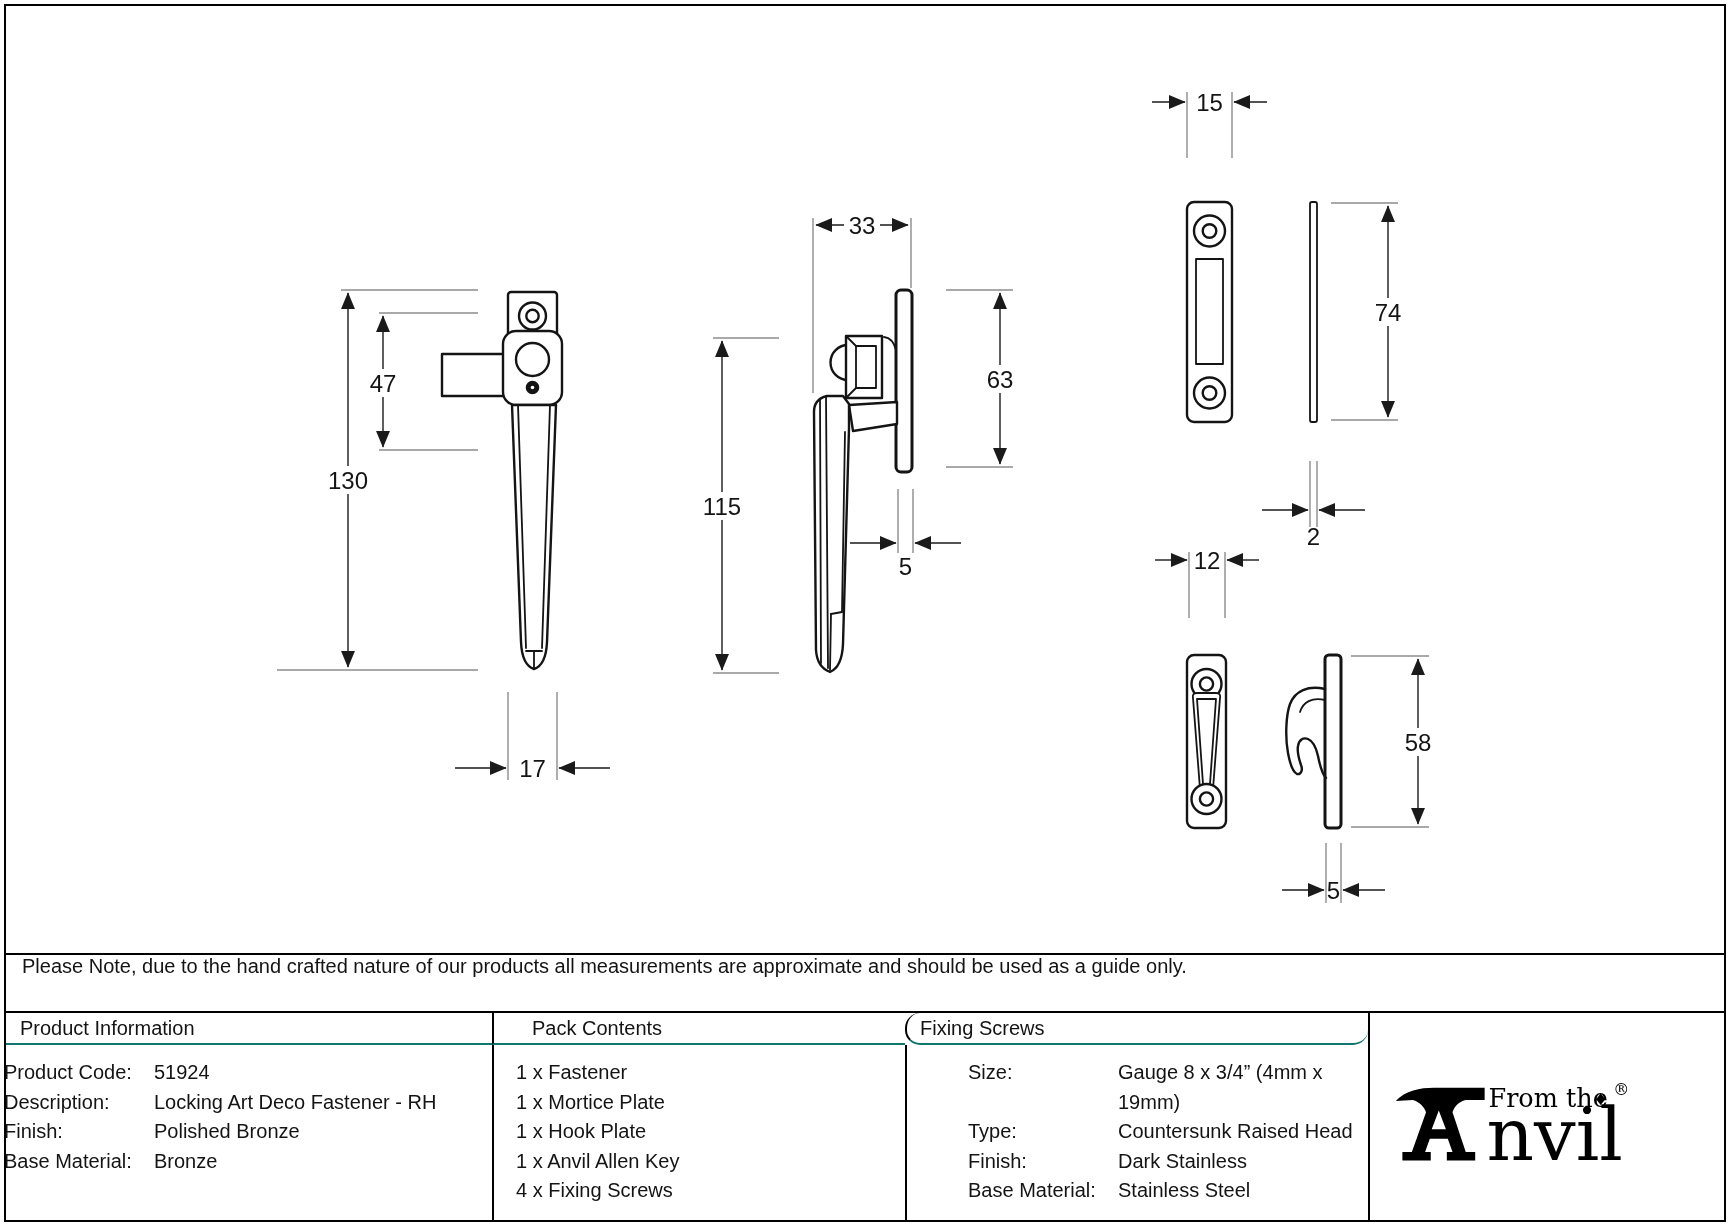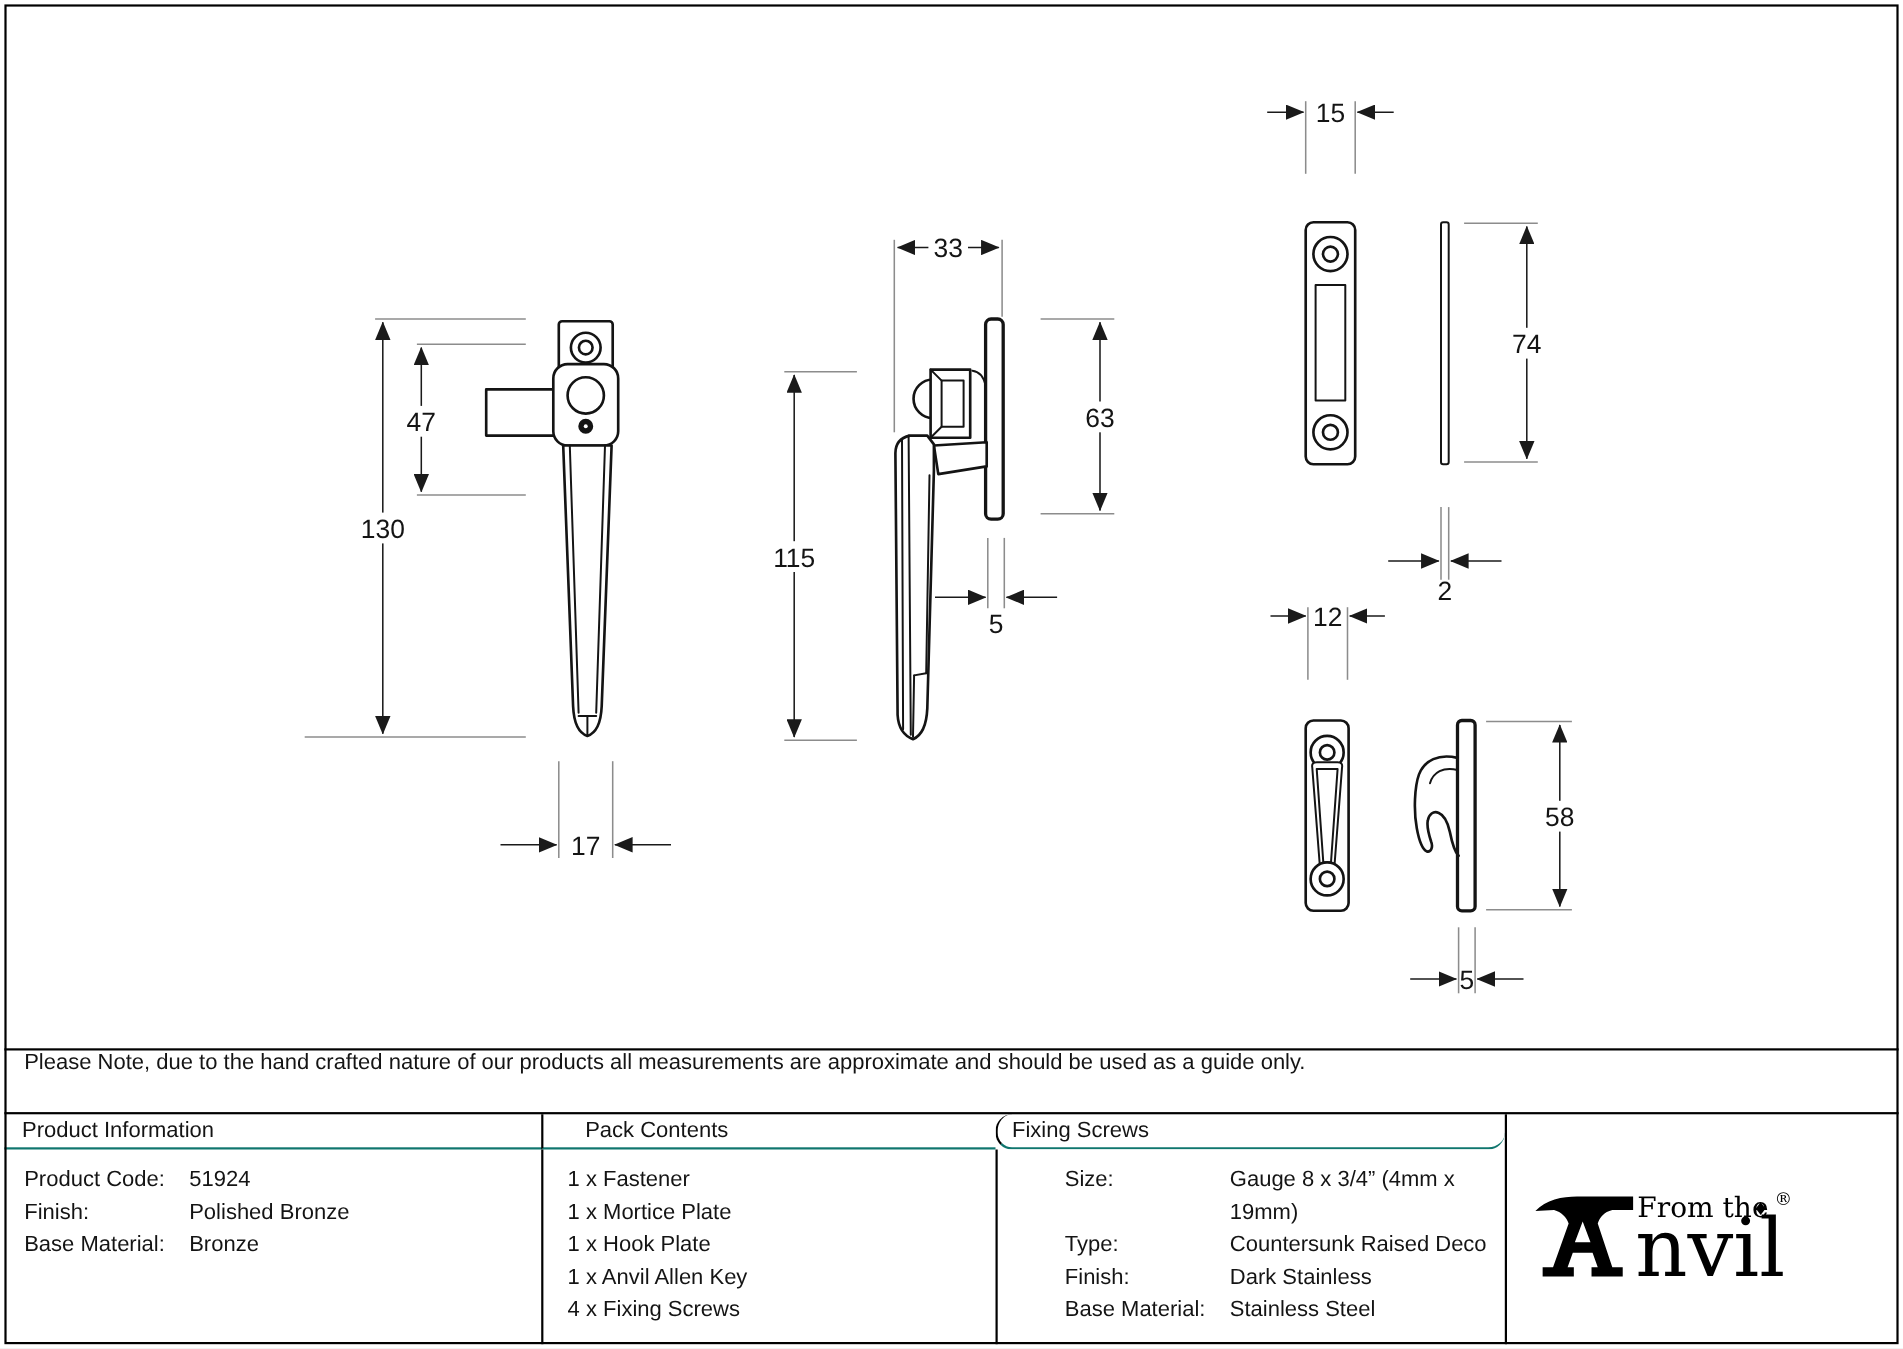--- a/index.html
+++ b/index.html
@@ -23,21 +23,21 @@
         border-top:2px solid #000;box-sizing:border-box;display:grid;
         grid-template-columns:488px 413px 463px 1fr;grid-template-rows:32px 1fr;font-size:20px;}
   .cell{box-sizing:border-box;}
   .bl{border-left:2px solid #000;}
   .th{display:flex;align-items:center;border-bottom:2px solid #0f766e;}
   .th.c1{padding-left:16px;}
   .th.c2{padding-left:38px;}
   .th.c3{padding-left:13px;border-radius:15px;}
   .tb{padding-top:13px;line-height:29.5px;}
   .kv{display:grid;grid-template-columns:150px 1fr;}
-  .tb.c1{padding-left:18px;}
+  .tb.c1{}
   .tb.c2{padding-left:22px;}
   .tb.c3{padding-left:61px;}
   .logo-cell{grid-column:4;grid-row:1/3;display:flex;align-items:center;justify-content:center;}
   .logo-nvil{font-family:"DejaVu Serif",serif;font-size:78px;fill:#000;}
   .logo-from{font-family:"DejaVu Serif",serif;font-size:27px;fill:#000;}
   .logo-dia{font-family:"DejaVu Sans",sans-serif;font-size:17px;fill:#000;}
   .logo-reg{font-family:"DejaVu Serif",serif;font-size:17px;fill:#000;}
 </style>
 </head>
 <body>
@@ -222,20 +222,24 @@
         <text class="logo-reg" x="234" y="28">®</text>
       </svg>
     </div>
 
     <div class="cell tb c1">
       <div class="kv">
         <span>Product Code:</span>
         <span>51924</span>
       </div>
       <div class="kv">
+        <span>Description:</span>
+        <span>Locking Art Deco Fastener - RH</span>
+      </div>
+      <div class="kv">
         <span>Finish:</span>
         <span>Polished Bronze</span>
       </div>
       <div class="kv">
         <span>Base Material:</span>
         <span>Bronze</span>
       </div>
     </div>
 
     <div class="cell tb c2 bl">
@@ -246,21 +250,21 @@
       <div>4 x Fixing Screws</div>
     </div>
 
     <div class="cell tb c3 bl">
       <div class="kv">
         <span>Size:</span>
         <span>Gauge 8 x 3/4” (4mm x 19mm)</span>
       </div>
       <div class="kv">
         <span>Type:</span>
-        <span>Countersunk Raised Deco</span>
+        <span>Countersunk Raised Head</span>
       </div>
       <div class="kv">
         <span>Finish:</span>
         <span>Dark Stainless</span>
       </div>
       <div class="kv">
         <span>Base Material:</span>
         <span>Stainless Steel</span>
       </div>
     </div>

